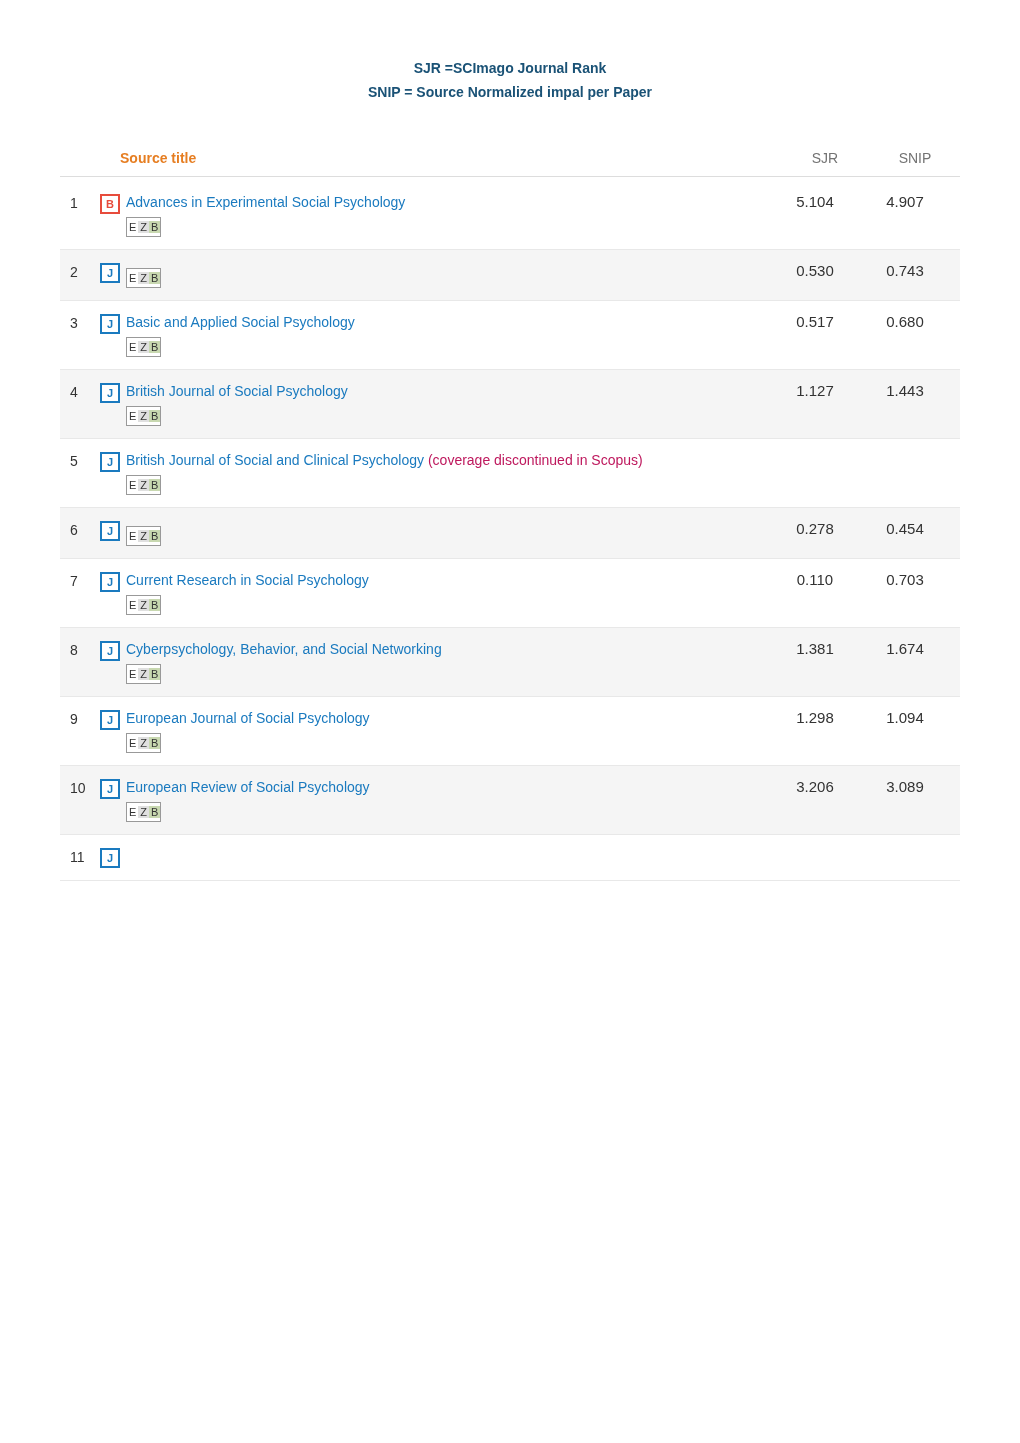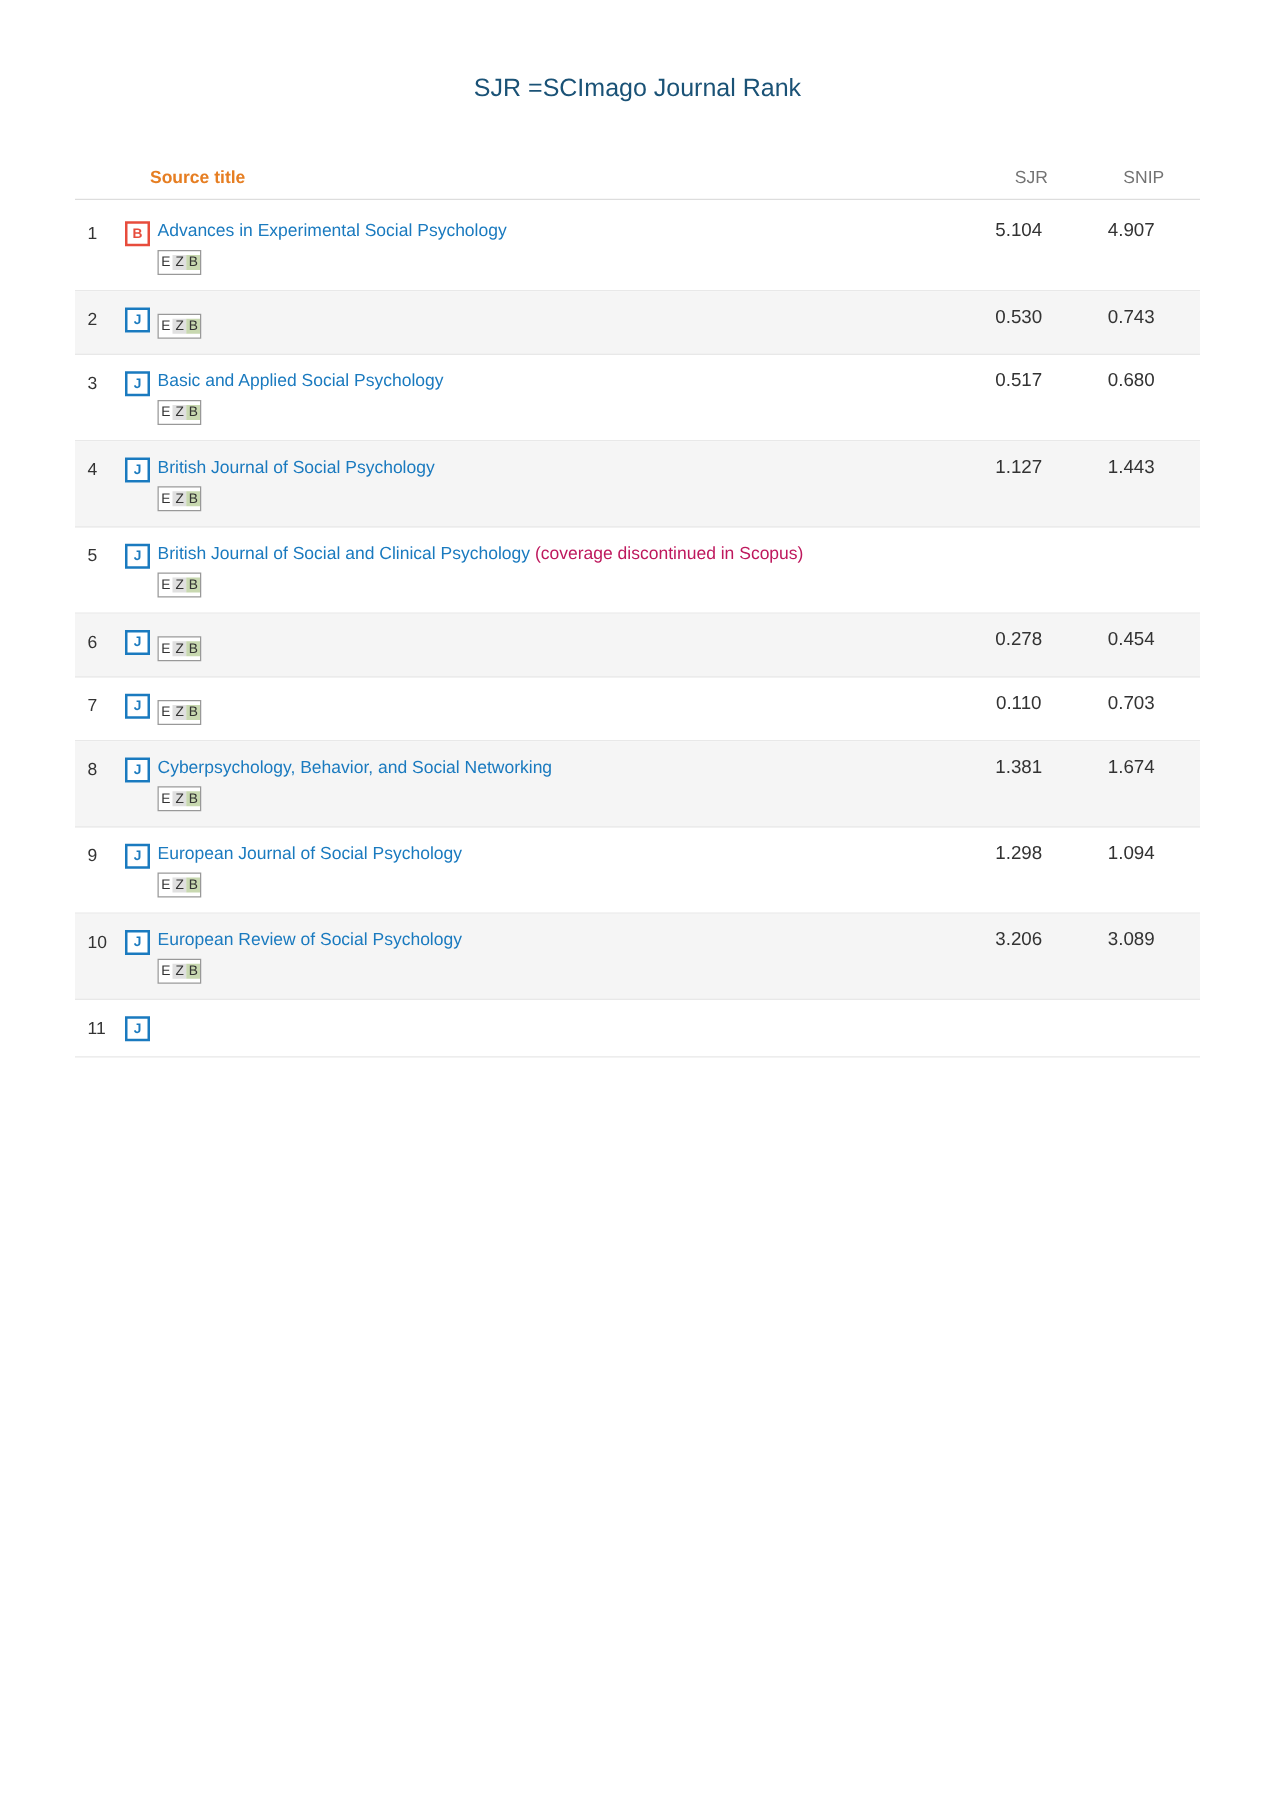--- a/index.html
+++ b/index.html
@@ -11,22 +11,22 @@
       width: 1020px;
       min-height: 1443px;
     }
     .header-section {
       text-align: center;
       margin-bottom: 40px;
       padding-top: 20px;
     }
     .header-line {
       color: #1a5276;
-      font-weight: normal;
-      font-size: 20px;
+      font-weight: bold;
+      font-size: 14px;
       margin-bottom: 8px;
     }
     .col-headers {
       display: flex;
       align-items: flex-end;
       padding: 10px 0 10px 60px;
       border-bottom: 1px solid #ddd;
       margin-bottom: 4px;
     }
     .col-source {
@@ -117,20 +117,21 @@
       font-size: 15px;
       color: #333;
       flex-shrink: 0;
     }
   </style>
 </head>
 <body>
 
 <div class="header-section">
   <div class="header-line">SJR =SCImago Journal Rank</div>
+  <div class="header-line">SNIP = Source Normalized impal per Paper</div>
 </div>
 
 <div class="col-headers">
   <div class="col-source">Source title</div>
   <div class="col-sjr">SJR</div>
   <div class="col-snip">SNIP</div>
 </div>
 
 <div id="entries-list">
     <div class="entry">
@@ -208,21 +209,21 @@
             <span class="ezb-b">B</span>
           </div></div>
         <span class="entry-sjr">0.278</span>
         <span class="entry-snip">0.454</span>
       </div>
     </div>
     <div class="entry">
       <div class="entry-main">
         <span class="entry-num">7</span>
         <span class="entry-icon icon-j">J</span>
-        <div class="entry-title-block"><div class="ezb-badge">
+        <div class="entry-title-block"><div><span class="entry-title">Current Research in Social Psychology</span></div><div class="ezb-badge">
             <span class="ezb-e">E</span>
             <span class="ezb-z">Z</span>
             <span class="ezb-b">B</span>
           </div></div>
         <span class="entry-sjr">0.110</span>
         <span class="entry-snip">0.703</span>
       </div>
     </div>
     <div class="entry">
       <div class="entry-main">

